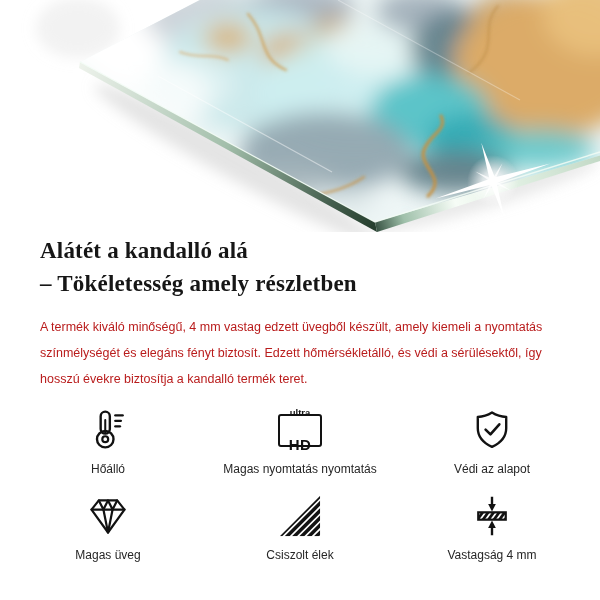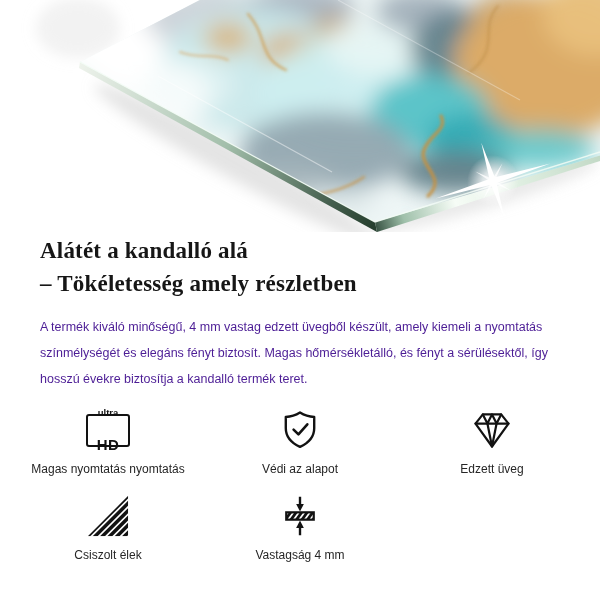--- a/index.html
+++ b/index.html
@@ -18,21 +18,21 @@
     line-height: 33px;
     font-weight: 700;
     color: #161616;
     margin-top: 2px;
     letter-spacing: 0.2px;
   }
   .desc {
     margin-top: 14px;
     font-size: 12.5px;
     line-height: 26px;
-    color: #4c1d95;
+    color: #b91c1c;
   }
   .desc .desc-line { white-space: nowrap; }
   .features {
     margin: 16px 12px 0;
     display: grid;
     grid-template-columns: repeat(3, 1fr);
     row-gap: 18px;
   }
   .feature { display: flex; flex-direction: column; align-items: center; }
   .icon-box {
@@ -155,27 +155,43 @@
   </g>
 </svg>
 
 <div class="content">
   <h1 class="title">
     <div>Alátét a kandalló alá</div>
     <div>– Tökéletesség amely részletben</div>
   </h1>
   <div class="desc">
     <div class="desc-line">A termék kiváló minőségű, 4 mm vastag edzett üvegből készült, amely kiemeli a nyomtatás</div>
-    <div class="desc-line">színmélységét és elegáns fényt biztosít. Magas hőmérsékletálló, és fényt a sérülésektől, így</div>
+    <div class="desc-line">színmélységét és elegáns fényt biztosít. Edzett hőmérsékletálló, és védi a sérülésektől, így</div>
     <div class="desc-line">hosszú évekre biztosítja a kandalló termék teret.</div>
   </div>
 </div>
 
 <div class="features">
 
+  <div class="feature">
+    <div class="icon-box">
+      <svg viewBox="0 0 48 48">
+        <g fill="none" stroke="#121212" stroke-width="2.6" stroke-linecap="round">
+          <rect x="16" y="4" width="10" height="24" rx="5"></rect>
+          <circle cx="21" cy="34" r="9"></circle>
+          <circle cx="21" cy="34" r="3.2" stroke-width="2.4"></circle>
+          <line x1="21" y1="13" x2="21" y2="27.5" stroke-width="2.2"></line>
+          <line x1="32" y1="8" x2="40" y2="8"></line>
+          <line x1="32" y1="14" x2="38" y2="14"></line>
+          <line x1="32" y1="20" x2="37" y2="20"></line>
+        </g>
+      </svg>
+    </div>
+    <div class="feature-label">Hőálló</div>
+  </div>
 
   <div class="feature">
     <div class="icon-box">
       <div class="uhd-box">
         <span class="uhd-top">ultra</span>
         <span class="uhd-bottom">HD</span>
       </div>
     </div>
     <div class="feature-label">Magas nyomtatás nyomtatás</div>
   </div>
@@ -196,21 +212,21 @@
     <div class="icon-box">
       <svg viewBox="0 0 48 48">
         <g fill="none" stroke="#121212" stroke-width="2.4" stroke-linejoin="round" stroke-linecap="round">
           <path d="M6 17 L14 7 H34 L42 17 L24 42 Z"></path>
           <path d="M6 17 H42"></path>
           <path d="M14 7 L19 17 L24 7 L29 17 L34 7"></path>
           <path d="M19 17 L24 42 M29 17 L24 42"></path>
         </g>
       </svg>
     </div>
-    <div class="feature-label">Edzett üveg</div>
+    <div class="feature-label">Magas üveg</div>
   </div>
 
   <div class="feature">
     <div class="icon-box">
       <svg viewBox="0 0 48 48">
         <defs>
           <clipPath id="triClip">
               <path d="M2 46 L46 2 L46 46 Z"></path>
             </clipPath>
         </defs>

